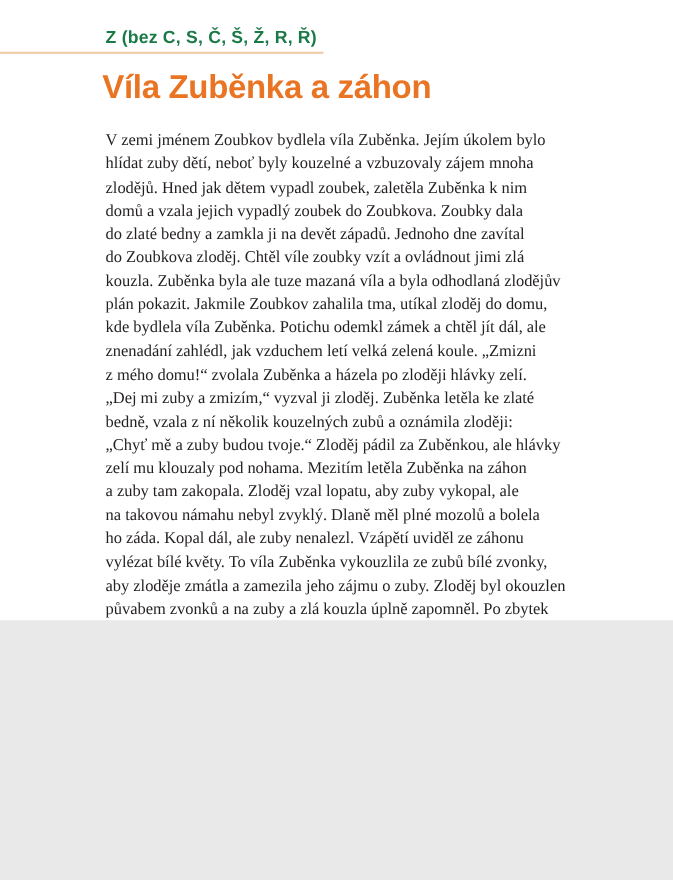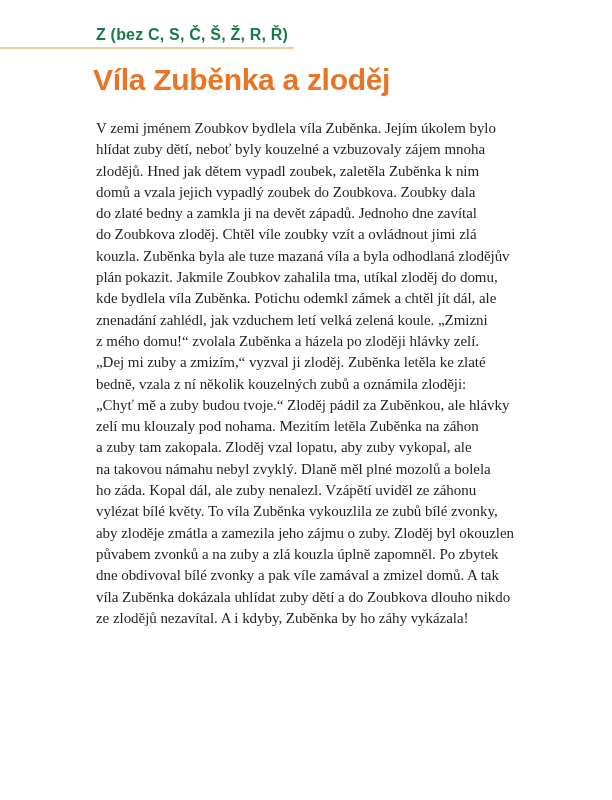--- a/index.html
+++ b/index.html
@@ -1,19 +1,19 @@
 <!DOCTYPE html>
 <html lang="cs" style="--heading-green: #1a7a47; --title-orange: #e97524; --rule-tan: #f0cda6; --footer-blue: #c9e5f7; --body-text: #231f20;"><head>
 <meta charset="utf-8">
 <style>
   html, body { margin: 0; padding: 0; background: #e9e9e9; }
   .page {
     position: relative;
     width: 612px;
-    height: 800px;
+    height: 564px;
     margin: 0 auto;
     background: #ffffff;
     font-family: "Liberation Sans", sans-serif;
     overflow: hidden;
   }
   .section-label {
     position: absolute;
     left: 96px;
     top: 26px;
     font-size: 16px;
@@ -73,21 +73,21 @@
 </style>
 </head>
 <body>
 
 <div class="page">
 
   <div class="section-label">Z (bez C, S, Č, Š, Ž, R, Ř)</div>
 
   <div class="header-rule"></div>
 
-  <h1 class="title">Víla Zuběnka a zloděj</h1>
+  <h1 class="title">Víla Zuběnka a záhon</h1>
 
   <div class="body-text">V zemi jménem Zoubkov bydlela víla Zuběnka. Jejím úkolem bylo
 hlídat zuby dětí, neboť byly kouzelné a vzbuzovaly zájem mnoha
 zlodějů. Hned jak dětem vypadl zoubek, zaletěla Zuběnka k nim
 domů a vzala jejich vypadlý zoubek do Zoubkova. Zoubky dala
 do zlaté bedny a zamkla ji na devět západů. Jednoho dne zavítal
 do Zoubkova zloděj. Chtěl víle zoubky vzít a ovládnout jimi zlá
 kouzla. Zuběnka byla ale tuze mazaná víla a byla odhodlaná zlodějův
 plán pokazit. Jakmile Zoubkov zahalila tma, utíkal zloděj do domu,
 kde bydlela víla Zuběnka. Potichu odemkl zámek a chtěl jít dál, ale

